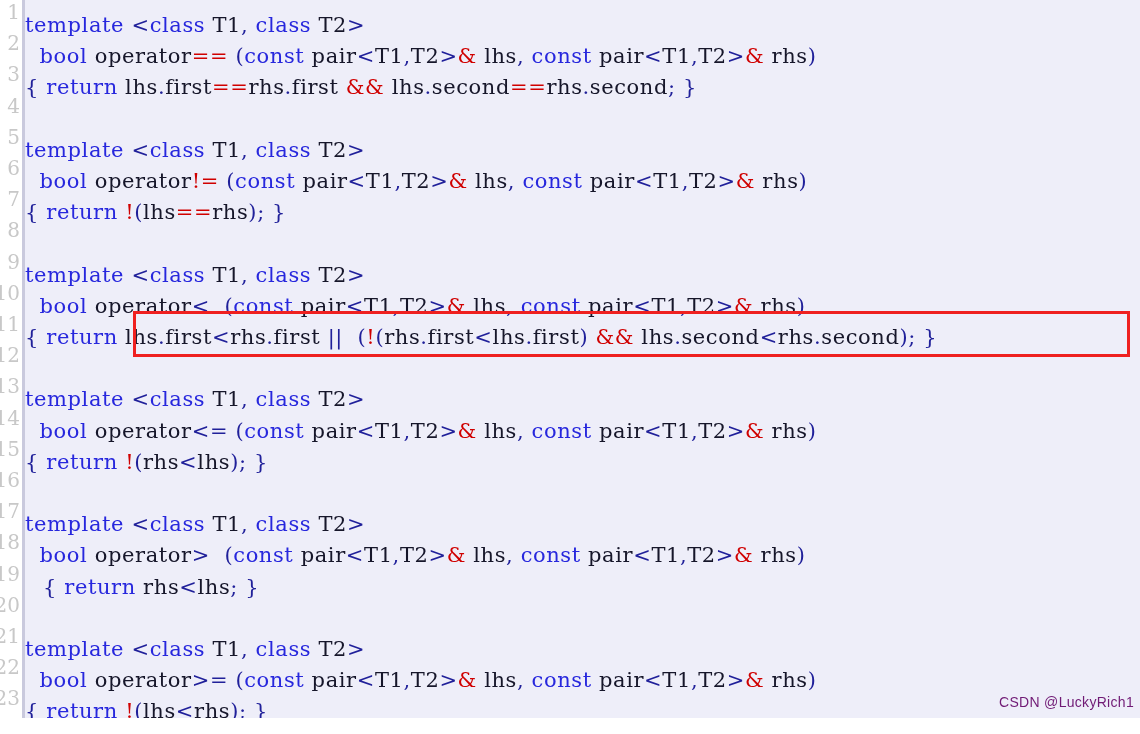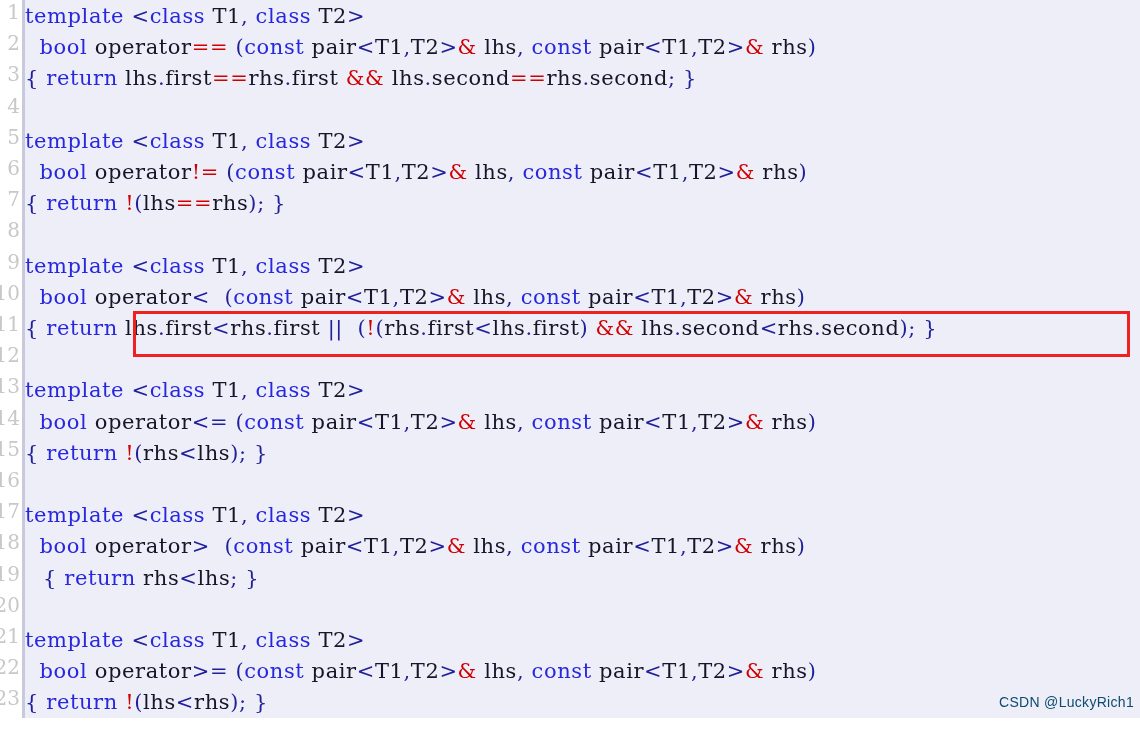--- a/index.html
+++ b/index.html
@@ -58,21 +58,21 @@
     font-family: "DejaVu Serif", serif;
     font-size: 20px;
     line-height: 31.2px;
     color: #c8c8c8;
     white-space: nowrap;
   }
 
   .code-area {
     position: absolute;
     left: 25px;
-    top: 4px;
+    top: 13px;
     width: 1115px;
     height: 718px;
   }
 
   .code-line {
     position: absolute;
     left: 0;
     height: 31.2px;
     line-height: 31.2px;
     font-family: "DejaVu Serif", serif;
@@ -99,21 +99,21 @@
     box-sizing: border-box;
     pointer-events: none;
   }
 
   .watermark {
     position: absolute;
     right: 6px;
     bottom: 8px;
     font-family: "Liberation Sans", sans-serif;
     font-size: 14px;
-    color: #0c4a6e;
+    color: #701a75;
     white-space: nowrap;
     letter-spacing: 0.3px;
   }
 
   .bottom-strip {
     position: absolute;
     left: 0;
     top: 718px;
     width: 1140px;
     height: 16px;

